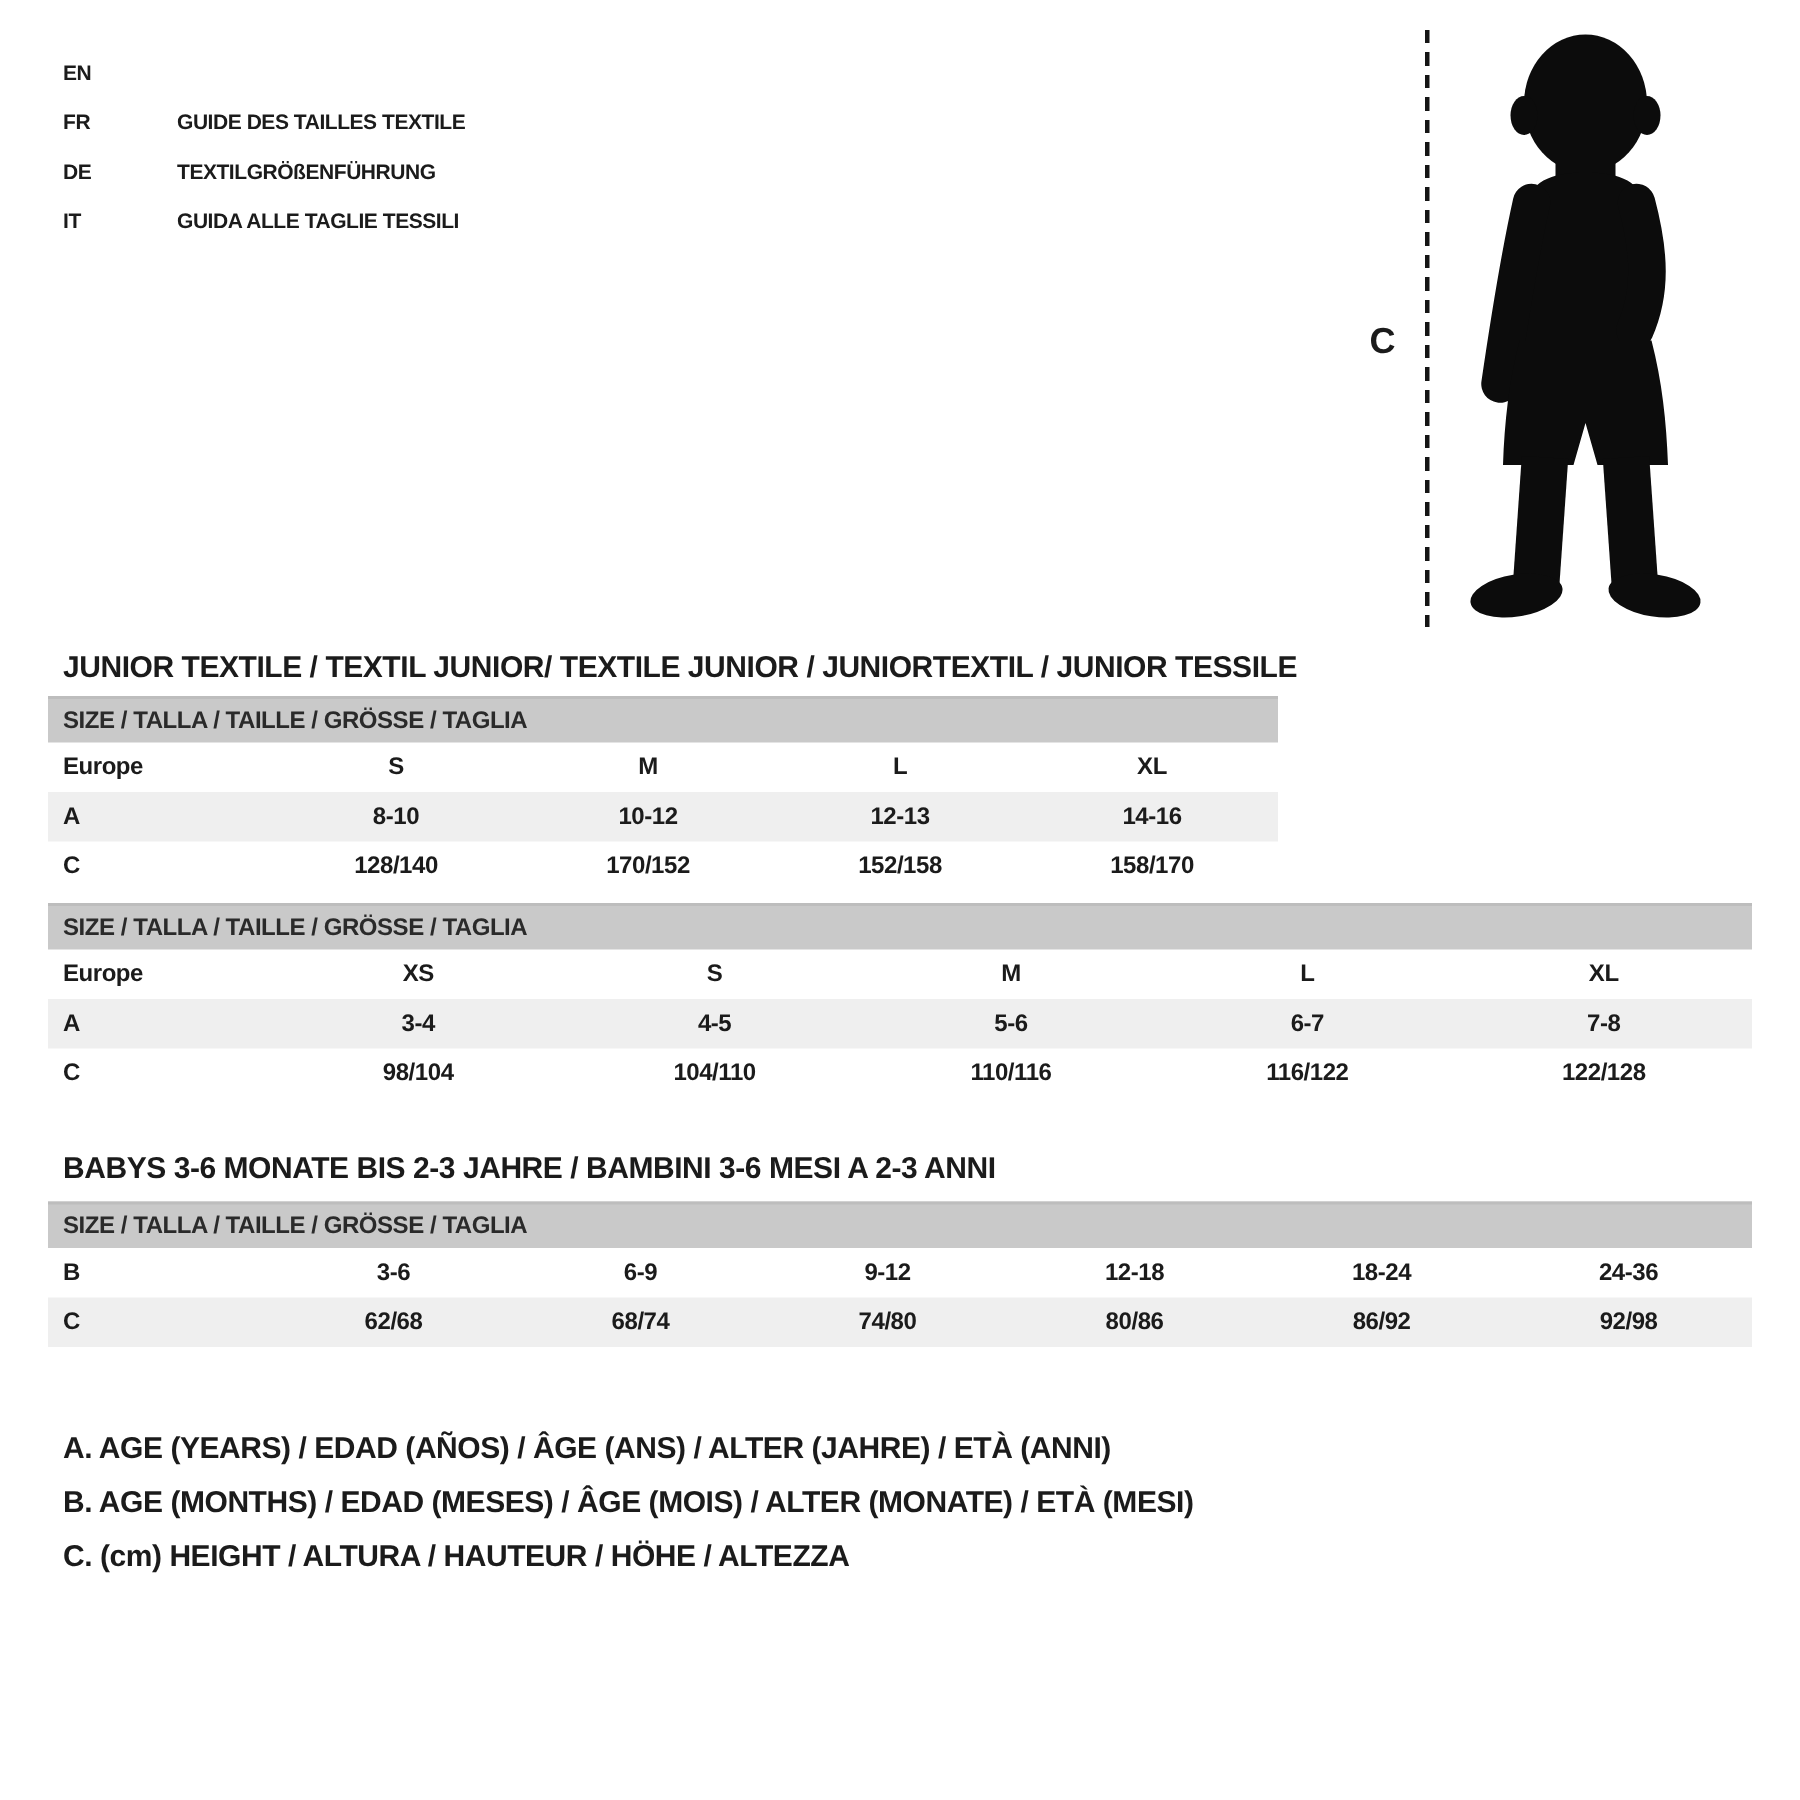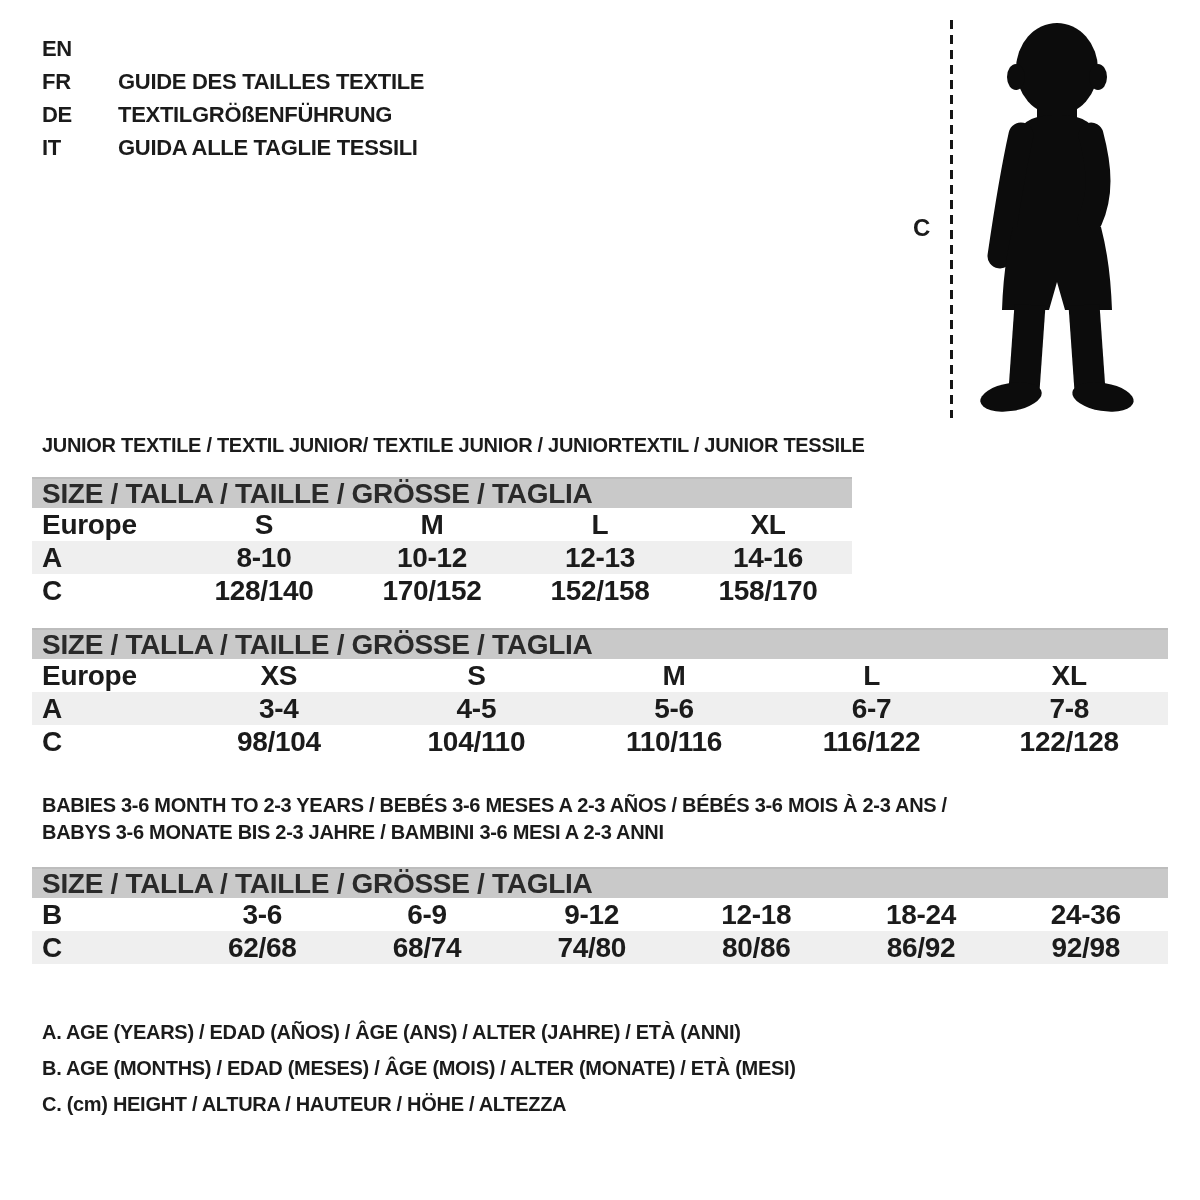--- a/index.html
+++ b/index.html
@@ -9,39 +9,39 @@
     background:#ffffff;
     color:#1b1b1b;
     font-family:"Liberation Sans", sans-serif;
     font-weight:700;
     letter-spacing:-0.3px;
     overflow:hidden;
   }
 
   
   .lang-block { position:absolute; left:42px; top:32px; }
-  .lang-row { display:flex; line-height:33px; font-size:22px; }
+  .lang-row { display:flex; line-height:33px; font-size:14px; }
   .lang-code { width:76px; }
   .lang-label { }
 
   
   .figure-area { position:absolute; left:905px; top:14px; width:260px; height:410px; }
   .height-dashed-line {
     position:absolute; left:45px; top:6px; width:3px; height:398px;
     background:repeating-linear-gradient(to bottom, #151515 0 9px, transparent 9px 15px);
   }
   .figure-c-label { position:absolute; left:8px; top:200px; font-size:24px; }
   .silhouette { position:absolute; left:62px; top:2px; width:180px; height:406px; }
 
   
   .content { position:absolute; left:32px; top:434px; width:1136px; }
   .section-title { font-size:20px; line-height:22px; padding-left:10px; }
   .title-sub { font-size:13px; vertical-align:-4px; }
 
-  .tbl { margin-top:21px; font-size:28px; }
+  .tbl { margin-top:8px; font-size:16px; }
   .tbl-bar {
     height:31px; background:#c9c9c9; border-top:2px solid #bdbdbd;
     display:flex; align-items:center; padding-left:10px; color:#2a2a2a;
   }
   .trow { display:flex; align-items:center; height:33px; }
   .trow.shaded { background:#efefef; }
   .trow .lbl { width:148px; padding-left:10px; }
   .trow .cell { flex:1; text-align:center; }
 
   .tbl-junior { width:820px; }
@@ -152,21 +152,20 @@
       <span class="lbl">C</span>
       <span class="cell">98/104</span>
       <span class="cell">104/110</span>
       <span class="cell">110/116</span>
       <span class="cell">116/122</span>
       <span class="cell">122/128</span>
     </div>
   </div>
 
   <div class="babies-gap">
-    <div class="babies-title-line">BABIES 3-6 MONTH TO 2-3 YEARS / BEBÉS 3-6 MESES A 2-3 AÑOS / BÉBÉS 3-6 MOIS À 2-3 ANS /</div>
     <div class="babies-title-line">BABYS 3-6 MONATE BIS 2-3 JAHRE / BAMBINI 3-6 MESI A 2-3 ANNI</div>
   </div>
   <div class="tbl tbl-full">
     <div class="tbl-bar">SIZE / TALLA / TAILLE / GRÖSSE / TAGLIA</div>
     <div class="trow">
       <span class="lbl">B</span>
       <span class="cell">3-6</span>
       <span class="cell">6-9</span>
       <span class="cell">9-12</span>
       <span class="cell">12-18</span>

